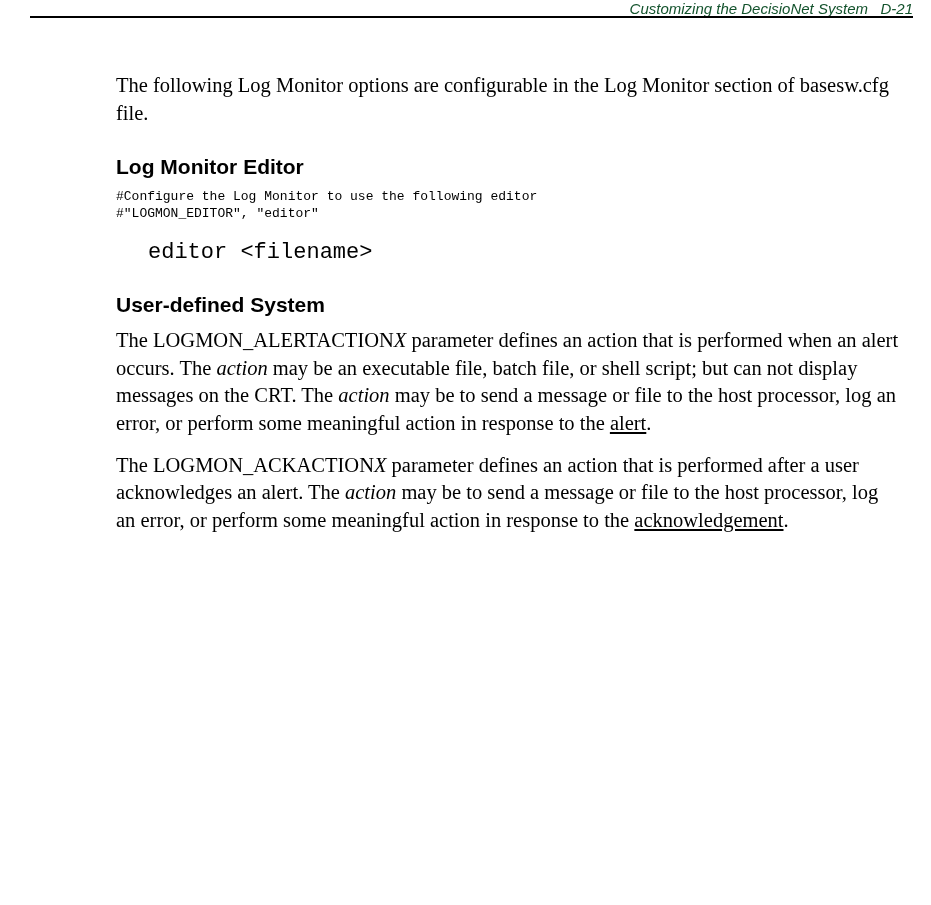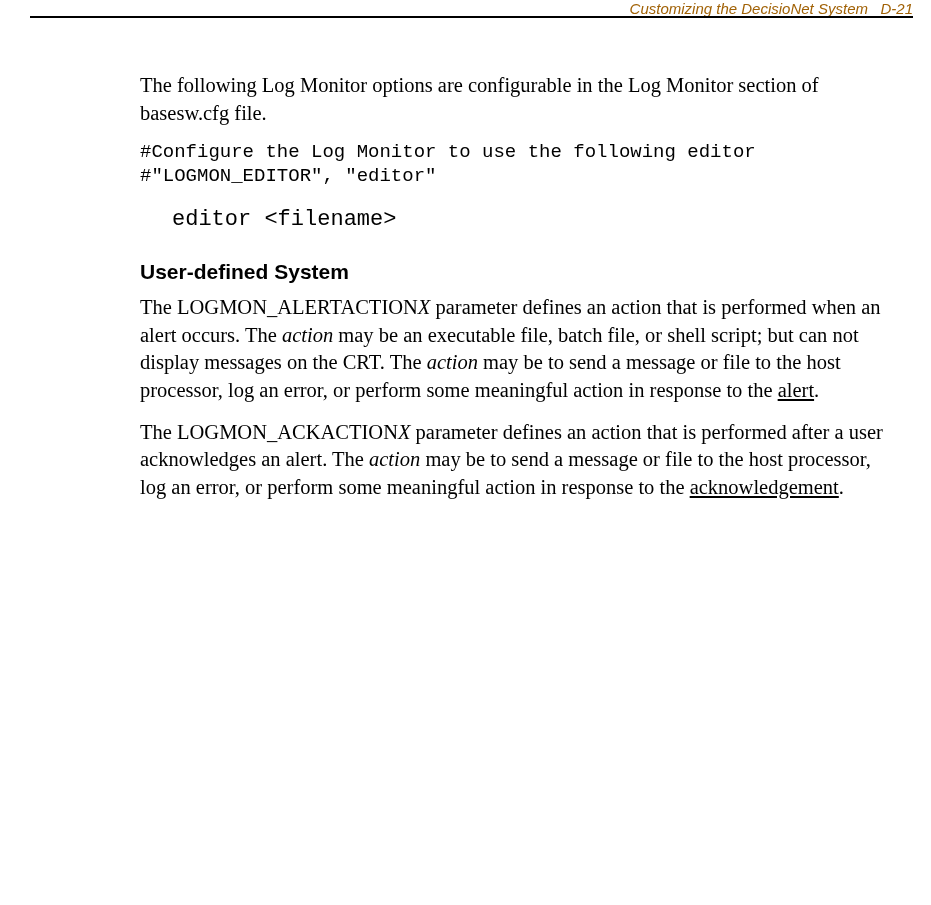--- a/index.html
+++ b/index.html
@@ -22,56 +22,56 @@
       right: 18px;
       border-top: 2px solid #000;
     }
     .header-text {
       position: absolute;
       top: 0px;
       right: 18px;
       font-family: Arial, Helvetica, sans-serif;
       font-style: italic;
       font-size: 15px;
-      color: #a16207;
+      color: #14532d;
     }
     .page-num {
       font-style: italic;
     }
     .content {
       position: absolute;
       top: 72px;
       left: 30px;
       right: 30px;
     }
     h1 {
       font-family: Arial, Helvetica, sans-serif;
       font-weight: bold;
       font-size: 30px;
       margin-bottom: 18px;
       letter-spacing: -0.5px;
     }
     .body-block {
-      margin-left: 110px;
+      margin-left: 86px;
     }
     p {
       font-size: 20.5px;
       line-height: 1.35;
       margin-bottom: 14px;
     }
     h2 {
       font-family: Arial, Helvetica, sans-serif;
       font-weight: bold;
       font-size: 21px;
       margin-top: 28px;
       margin-bottom: 10px;
     }
     .code {
       font-family: 'Courier New', Courier, monospace;
-      font-size: 19px;
+      font-size: 13px;
       line-height: 1.25;
       white-space: pre;
       margin-bottom: 18px;
     }
     .code-indent {
       font-family: 'Courier New', Courier, monospace;
       font-size: 22px;
       margin-left: 32px;
       margin-bottom: 18px;
     }
@@ -87,20 +87,21 @@
 
 <div class="header-text">
   <span>Customizing the DecisioNet System</span>&nbsp;&nbsp;&nbsp;<span class="page-num">D-21</span>
 </div>
 <div class="header-rule"></div>
 
 <div class="content">
   <div class="body-block">
     <p>The following Log Monitor options are configurable in the Log Monitor section of basesw.cfg file.</p>
 
+    <h2>Log Monitor Editor</h2>
     <div class="code">#Configure the Log Monitor to use the following editor
 #"LOGMON_EDITOR", "editor"</div>
     <div class="code-indent">editor &lt;filename&gt;</div>
 
     <h2>User-defined System</h2>
 
     <p><span>The LOGMON_ALERTACTION</span><span class="italic">X</span><span> parameter defines an action that is performed when an alert occurs. The </span><span class="italic">action</span><span> may be an executable file, batch file, or shell script; but can not display messages on the CRT. The </span><span class="italic">action</span><span> may be to send a message or file to the host processor, log an error, or perform some meaningful action in response to the </span><span class="underline">alert</span><span>.</span></p>
 
     <p><span>The LOGMON_ACKACTION</span><span class="italic">X</span><span> parameter defines an action that is performed after a user acknowledges an alert. The </span><span class="italic">action</span><span> may be to send a message or file to the host processor, log an error, or perform some meaningful action in response to the </span><span class="underline">acknowledgement</span><span>.</span></p>
   </div>

